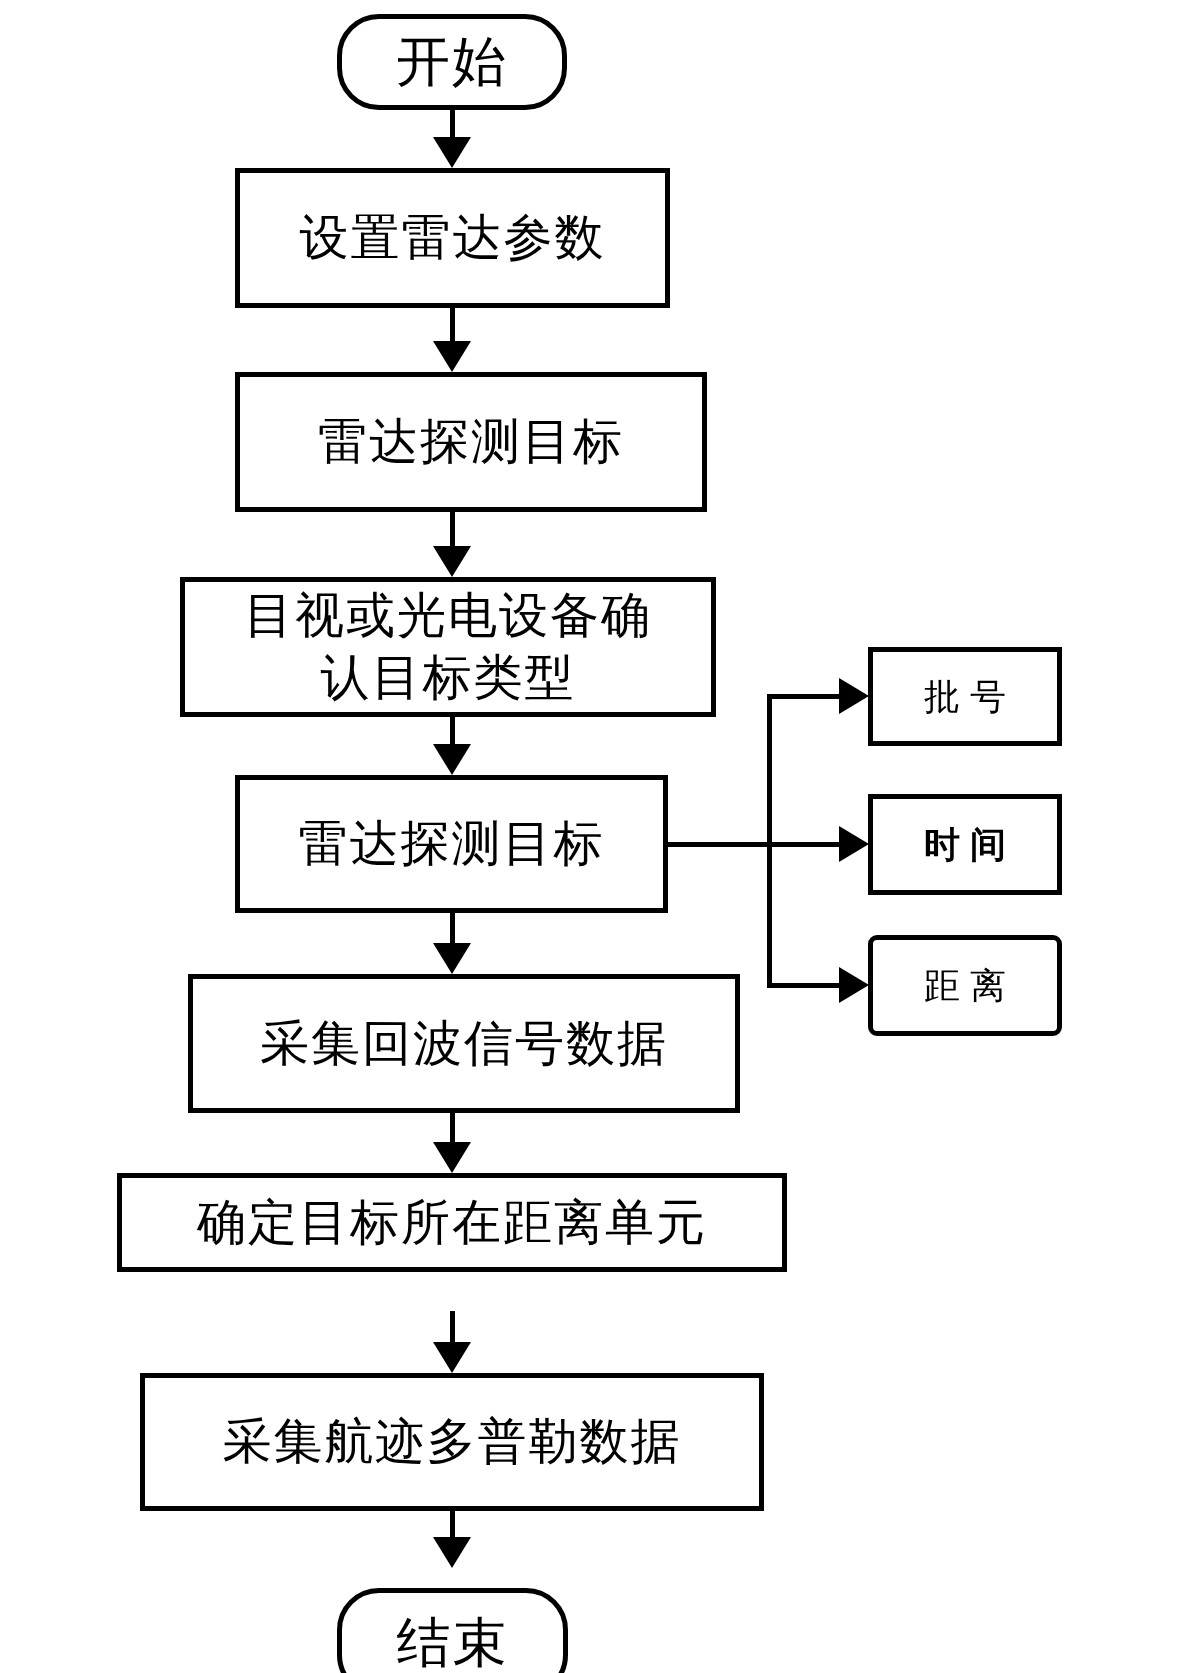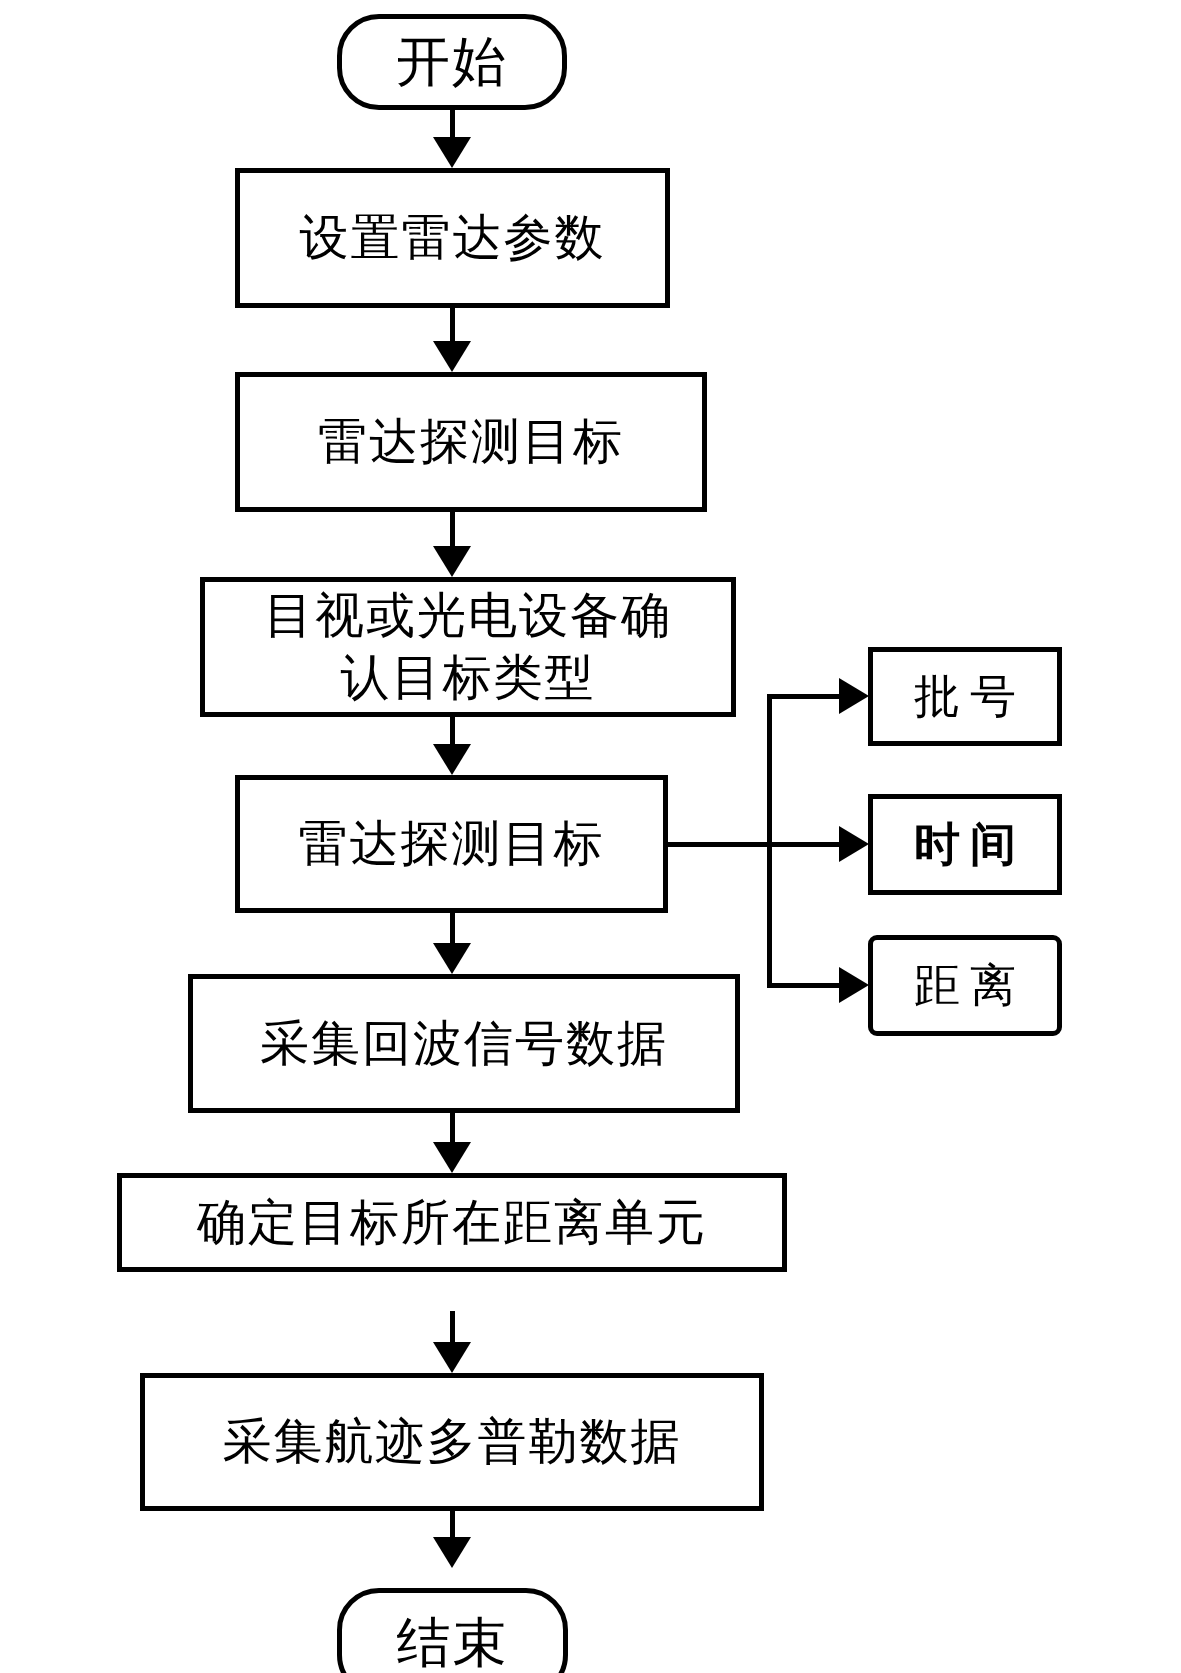--- a/index.html
+++ b/index.html
@@ -28,21 +28,21 @@
     font-size: 49px;
     letter-spacing: 2px;
     line-height: 62px;
     white-space: pre-line;
   }
   .terminator {
     border-radius: 42px;
     font-size: 54px;
   }
   .branch-node {
-    font-size: 46px;
+    font-size: 36px;
     letter-spacing: 10px;
     text-indent: 10px; 
   }
   .line {
     position: absolute;
     background: #000000;
   }
   .arrow-down {
     position: absolute;
     width: 0;
@@ -64,21 +64,21 @@
 <body>
 
 <div class="canvas">
 
   <div class="node terminator" style="left:337px; top:14px; width:230px; height:96px;">开始</div>
 
   <div class="node" style="left:235px; top:168px; width:435px; height:140px;">设置雷达参数</div>
 
   <div class="node" style="left:235px; top:372px; width:472px; height:140px;">雷达探测目标</div>
 
-  <div class="node" style="left:200px; top:577px; width:536px; height:140px;">目视或光电设备确
+  <div class="node" style="left:180px; top:577px; width:536px; height:140px;">目视或光电设备确
 认目标类型</div>
 
   <div class="node" style="left:235px; top:775px; width:433px; height:138px;">雷达探测目标</div>
 
   <div class="node" style="left:176px; top:974px; width:552px; height:139px;margin-left:12px;">采集回波信号数据</div>
 
   <div class="node" style="left:117px; top:1173px; width:670px; height:99px;">确定目标所在距离单元</div>
 
   <div class="node" style="left:140px; top:1373px; width:624px; height:138px;text-align:right;">采集航迹多普勒数据</div>
 

